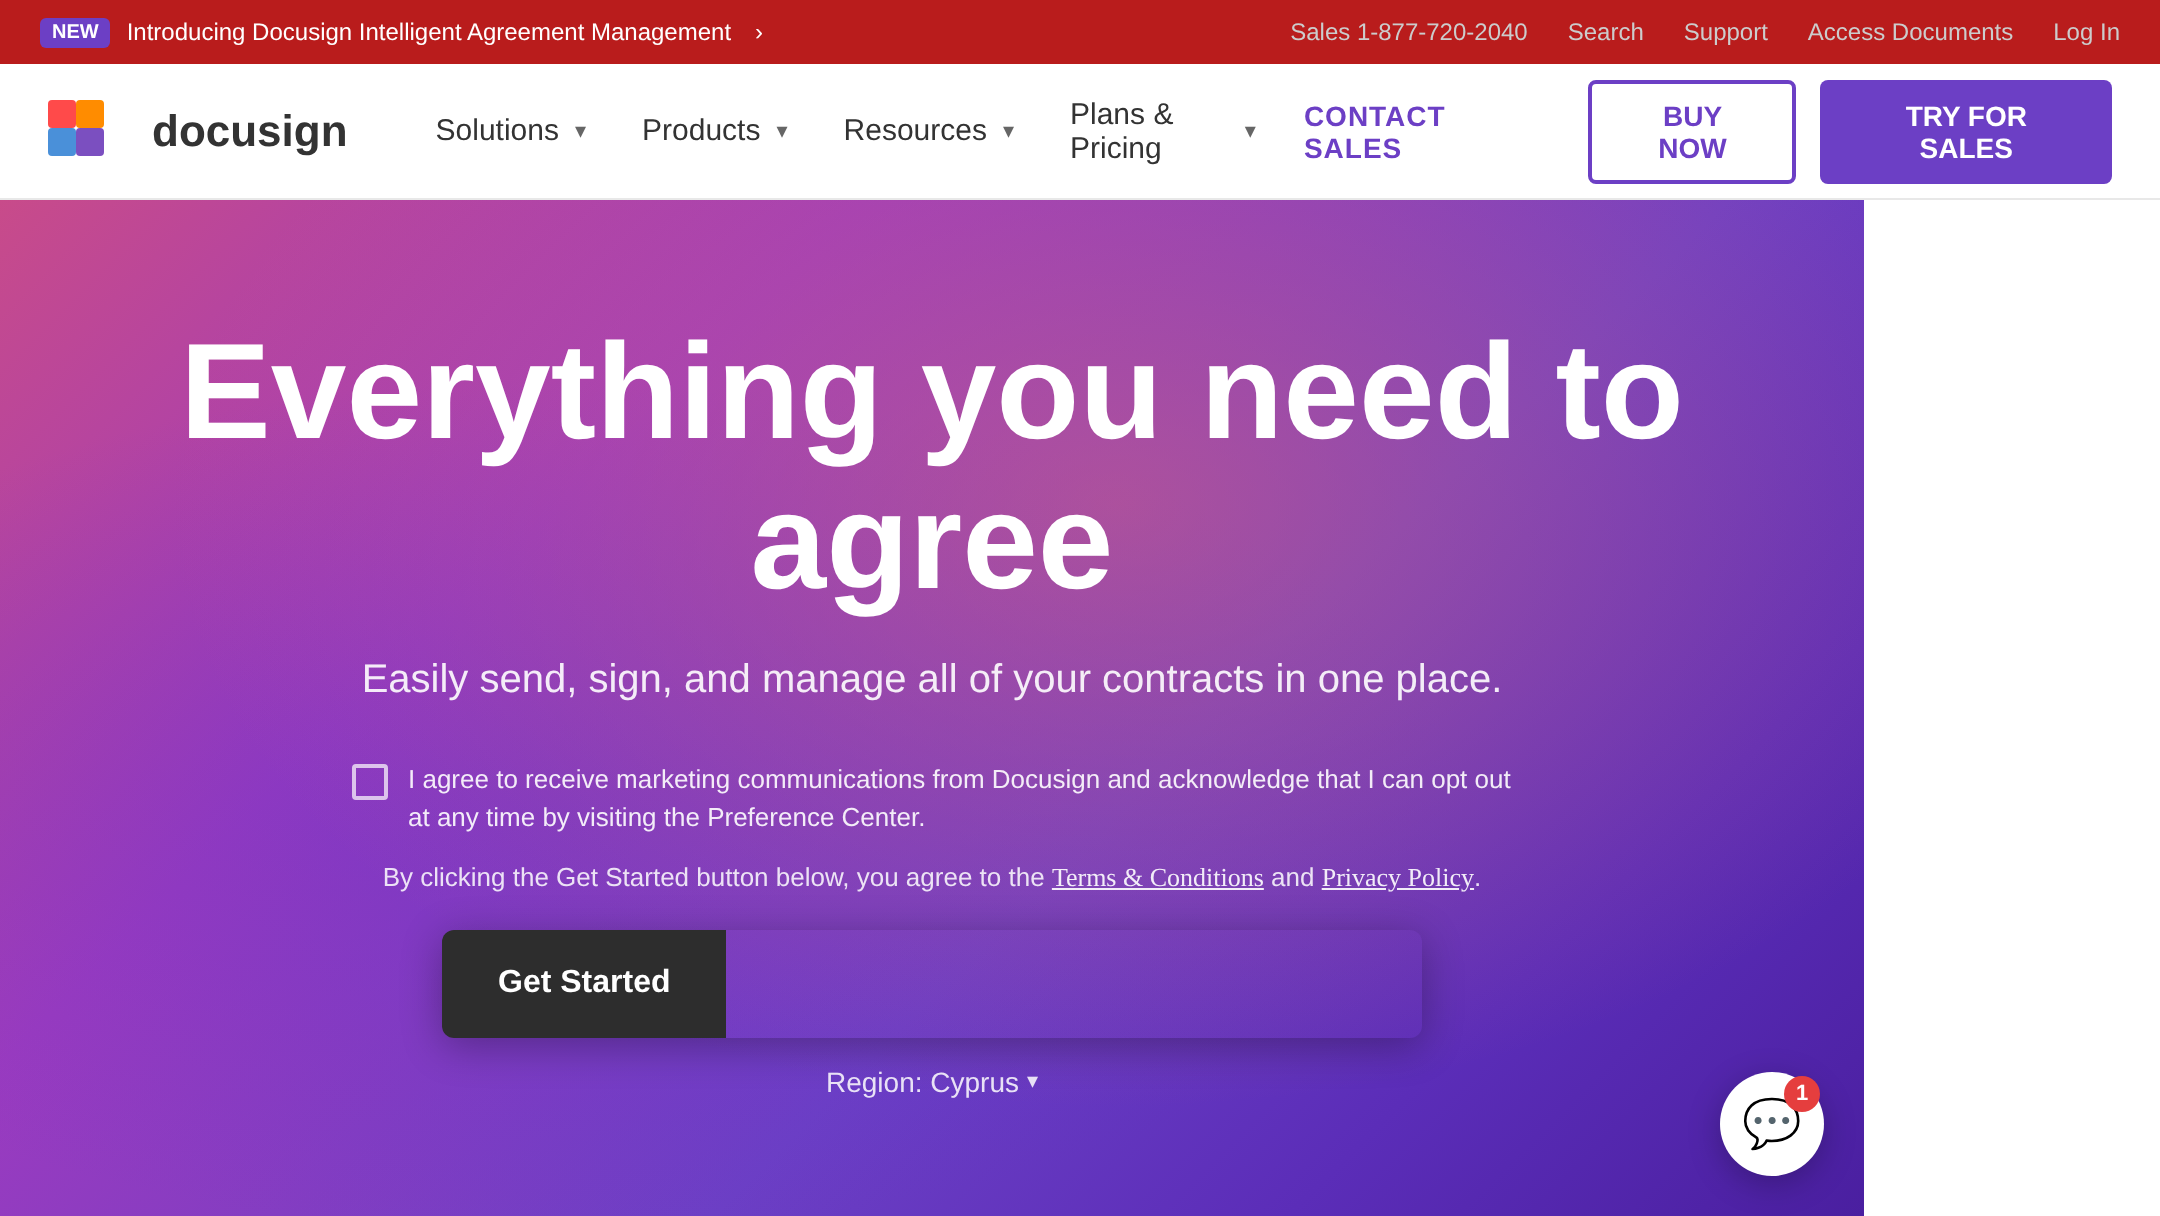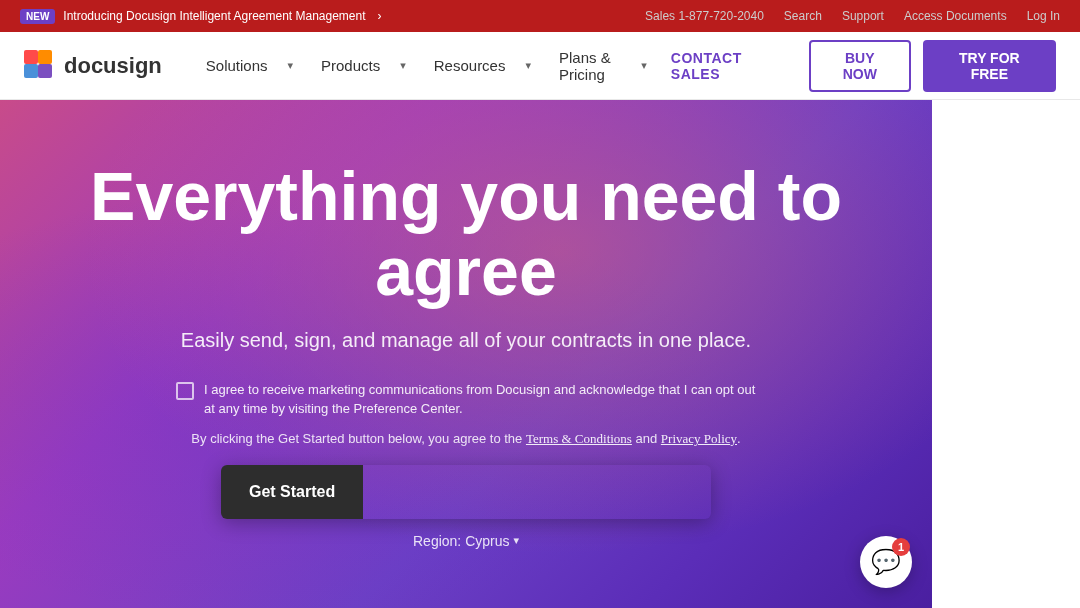--- a/index.html
+++ b/index.html
@@ -59,41 +59,41 @@
       border-bottom: 1px solid #e8e8e8;
     }
     .nav-left {
       display: flex;
       align-items: center;
       gap: 32px;
     }
     .logo {
       display: flex;
       align-items: center;
-      gap: 8px;
+      gap: 20px;
       text-decoration: none;
     }
     .logo-icon {
       width: 32px;
       height: 32px;
     }
     .logo-text {
       font-size: 22px;
       font-weight: 600;
       color: #333;
     }
     .nav-links {
       display: flex;
       align-items: center;
       gap: 4px;
     }
     .nav-link {
       display: flex;
       align-items: center;
-      gap: 20px;
+      gap: 8px;
       padding: 8px 12px;
       font-size: 15px;
       color: #333;
       cursor: pointer;
       border-radius: 4px;
     }
     .nav-link .chevron {
       font-size: 11px;
       color: #666;
     }
@@ -336,21 +336,21 @@
       </div>
       <div class="nav-link">
         <span>Plans &amp; Pricing</span>
         <span class="chevron">▾</span>
       </div>
     </div>
   </div>
   <div class="nav-right">
     <span class="contact-sales-btn">CONTACT SALES</span>
     <button class="buy-now-btn">BUY NOW</button>
-    <button class="try-free-btn">TRY FOR FREE</button>
+    <button class="try-free-btn">TRY FOR SALES</button>
   </div>
 </nav>
 
 <section class="hero">
   <div class="hero-content">
     <h1 class="hero-title">Everything you need to agree</h1>
     <p class="hero-subtitle">Easily send, sign, and manage all of your contracts in one place.</p>
 
     <div class="consent-row">
       <div class="consent-checkbox"></div>

